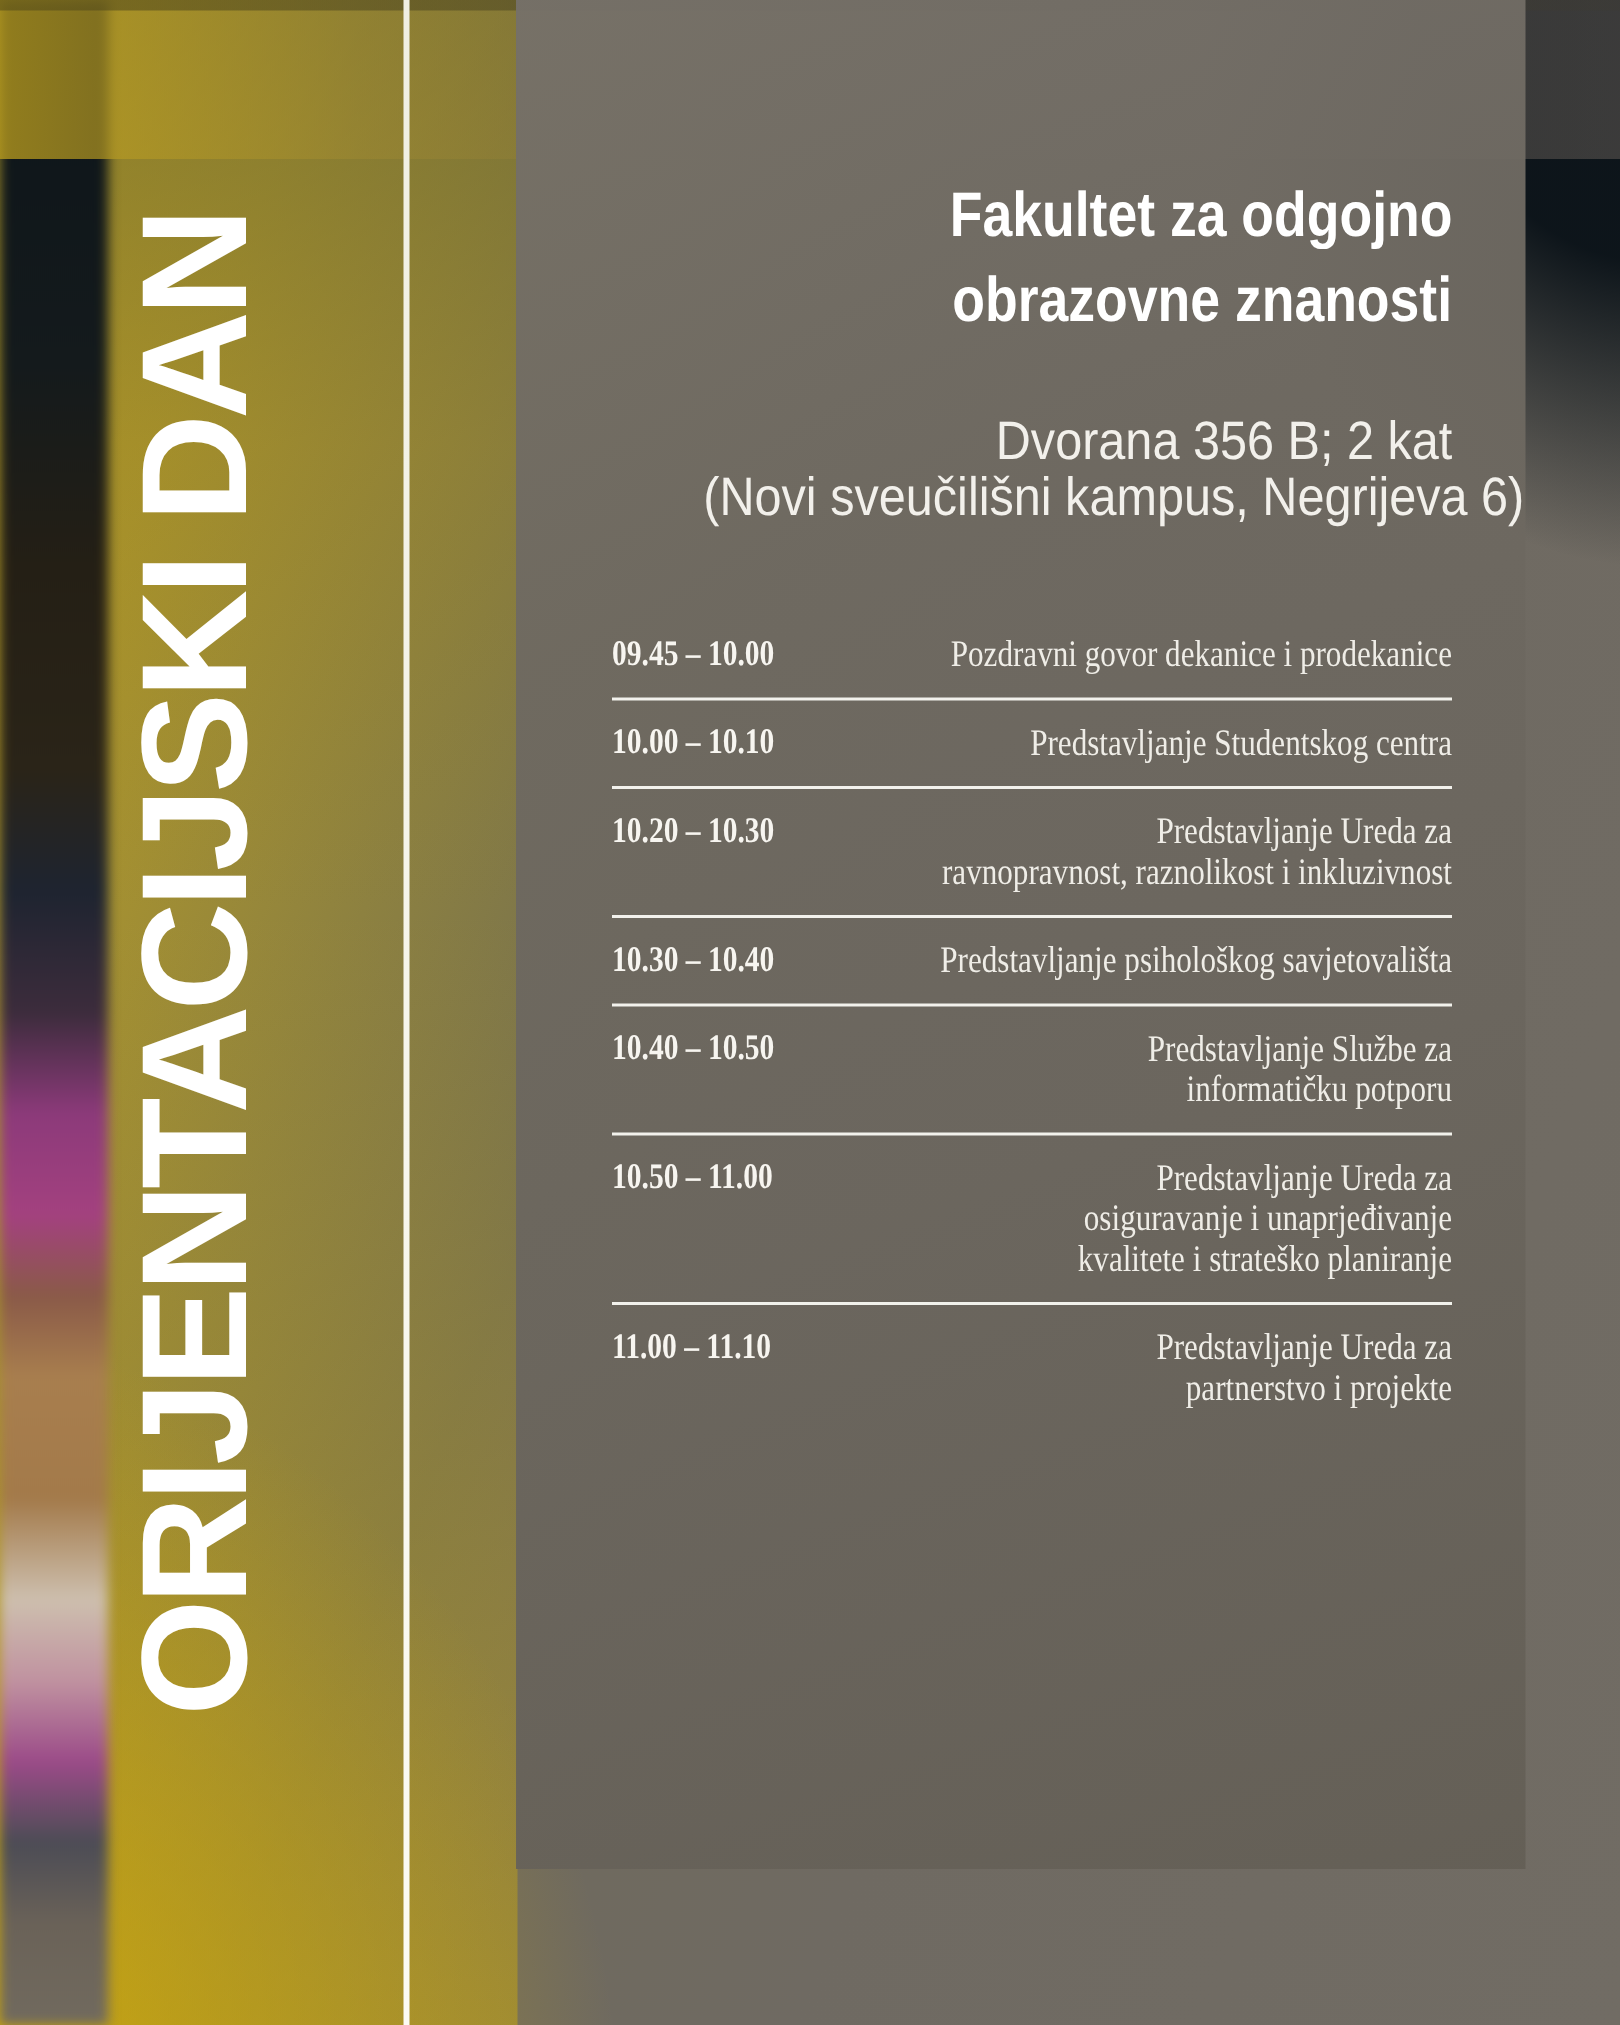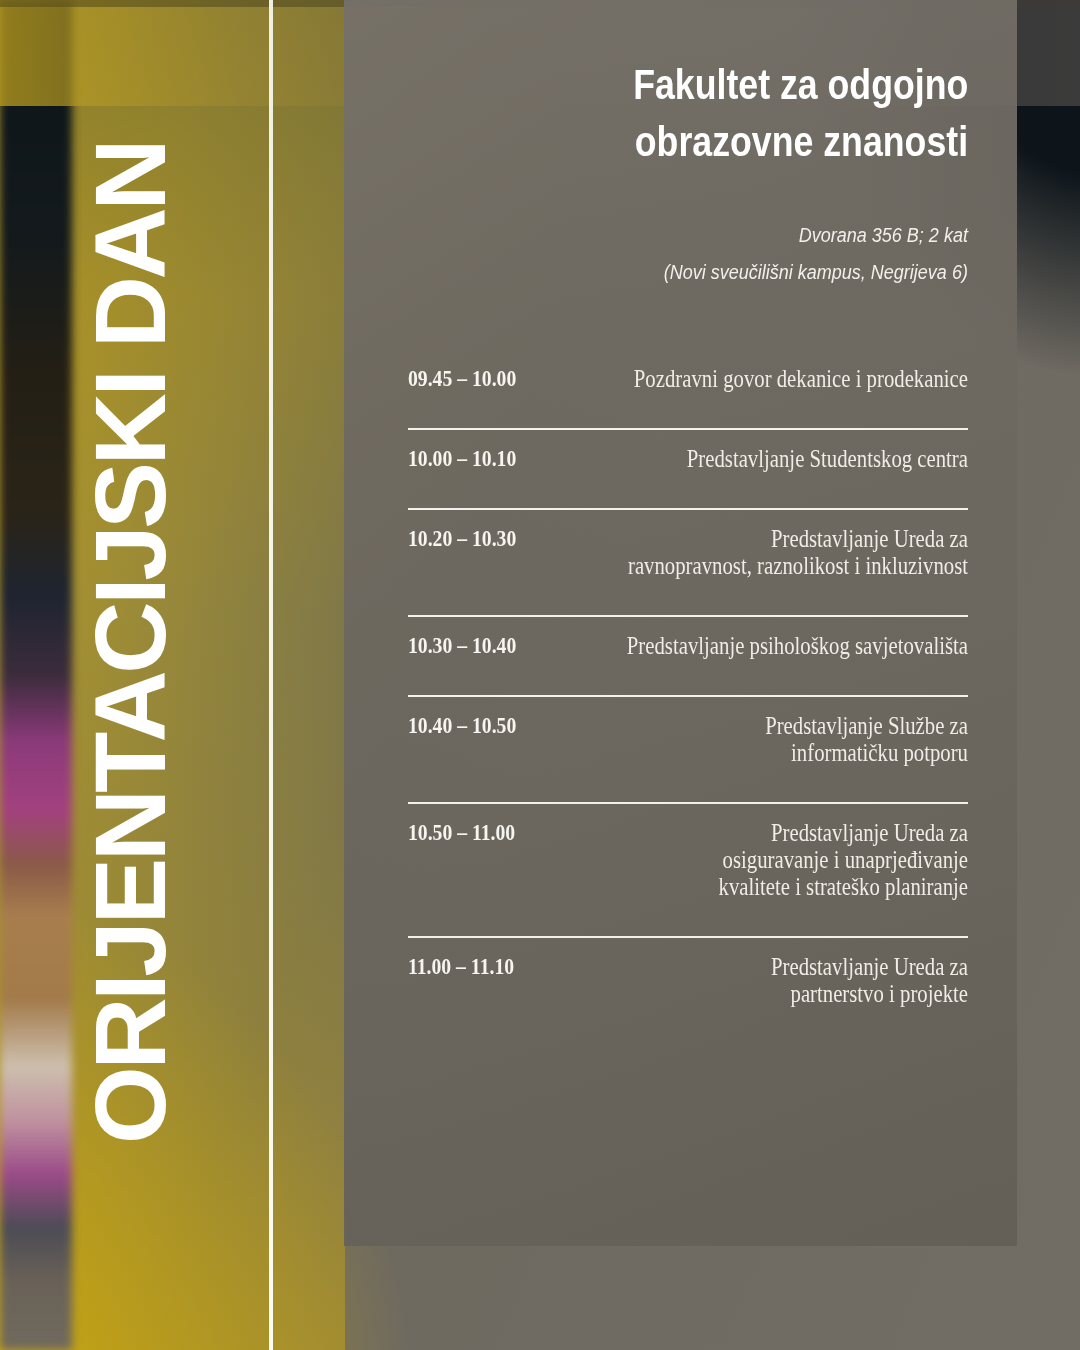--- a/index.html
+++ b/index.html
@@ -72,30 +72,30 @@
 
   
   .panel {
     position:absolute; left:344px; top:0; width:673px; height:1246px;
     padding:0 49px 0 64px;
     background:linear-gradient(160deg,
       rgba(117,112,105,0.96) 0%, rgba(110,105,97,0.955) 30%,
       rgba(107,102,94,0.955) 60%, rgba(100,95,86,0.96) 100%);
   }
 
-  .panel-header { margin-top:56px; text-align:right; }
+  .panel-header { margin-top:114px; text-align:right; }
   .title-line { font-weight:700; font-size:42px; line-height:57px; color:#ffffff; }
-  .subtitle { margin-top:47px; font-style:italic; font-size:20px; line-height:37px; color:#f2f0eb; }
+  .subtitle { margin-top:47px; font-size:36px; line-height:37px; color:#f2f0eb; }
   .sq85 { display:inline-block; transform:scaleX(0.85); transform-origin:100% 50%; white-space:nowrap; }
   .sq90 { display:inline-block; transform:scaleX(0.90); transform-origin:100% 50%; white-space:nowrap; }
 
   
   .schedule { list-style:none; margin-top:59px; }
   .row { position:relative; padding:15px 0;font-family:Liberation Serif, serif; }
-  .row + .row { border-top:2px solid rgba(252,252,246,0.93);margin-top:21px; }
+  .row + .row { border-top:2px solid rgba(252,252,246,0.93); }
   .time {
     position:absolute; left:0; top:15px;
     font-weight:700; font-size:24px; line-height:27px; color:#f7f5f0;
     transform:scaleX(0.82); transform-origin:0 0; white-space:nowrap;
   }
   .desc {
     display:inline-block; width:100%;
     font-size:25px; line-height:27px; color:#efede7;
     text-align:right; white-space:pre-line;
     transform:scaleX(0.83); transform-origin:100% 0;

